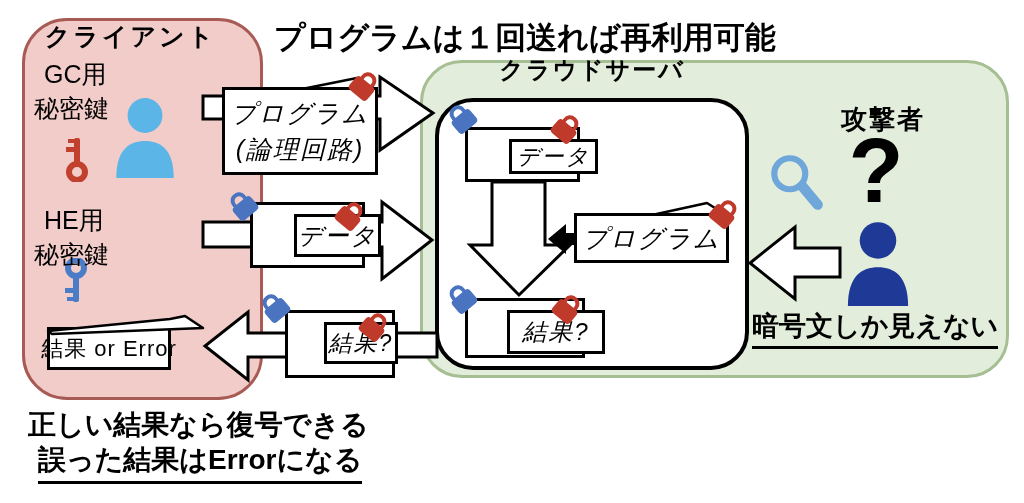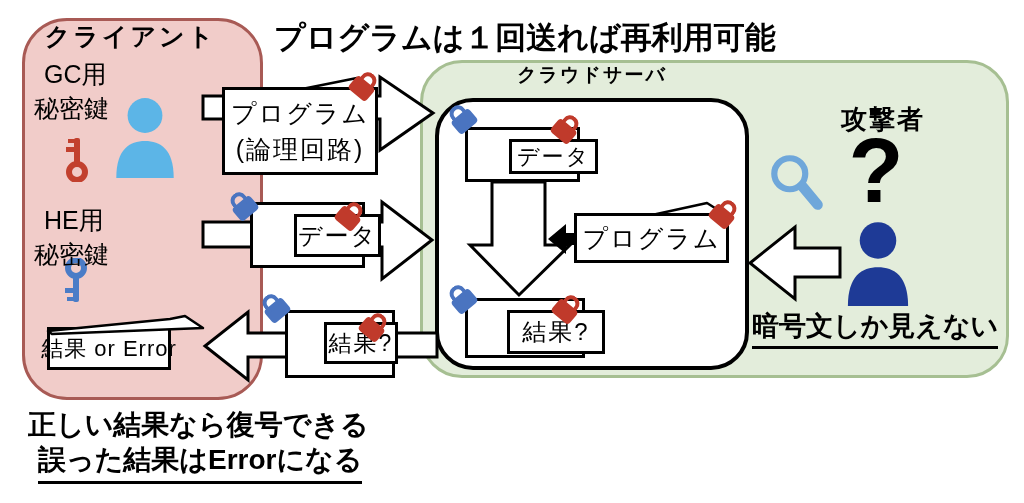--- a/index.html
+++ b/index.html
@@ -9,21 +9,21 @@
   .region{position:absolute;box-sizing:border-box;z-index:1;}
   .client-region{left:22px;top:18px;width:241px;height:382px;border-radius:45px;
       background:var(--client-fill);border:3px solid var(--client-border);}
   .server-region{left:420px;top:60px;width:589px;height:318px;border-radius:42px;
       background:var(--server-fill);border:3px solid var(--server-border);}
   .server-inner{position:absolute;left:435px;top:98px;width:314px;height:272px;border-radius:38px;
       background:#fff;border:4px solid #000;box-sizing:border-box;z-index:2;}
   
   .wbox{position:absolute;background:#fff;border:3.5px solid #000;box-sizing:border-box;
         display:flex;align-items:center;justify-content:center;z-index:5;
-        font-size:24px;letter-spacing:2px;white-space:nowrap;}
+        font-size:24px;letter-spacing:2px;white-space:nowrap;font-style:italic;}
   .wbox.inner{border-width:3px;margin-left:28px;}
   .err-box{position:absolute;left:47px;top:327px;width:124px;height:43px;background:#fff;
         border:3px solid #000;box-sizing:border-box;display:flex;align-items:center;justify-content:center;
         font-size:22px;letter-spacing:1px;z-index:3;white-space:nowrap;}
   
   svg.arrows{position:absolute;left:0;top:0;z-index:4;pointer-events:none;}
   
   .h{position:absolute;font-weight:bold;z-index:7;white-space:nowrap;}
   .t{position:absolute;z-index:7;white-space:nowrap;text-align:right;}
   .underline{border-bottom:3px solid #000;padding-bottom:2px;}
@@ -133,21 +133,21 @@
     <circle cx="23" cy="23" r="15" fill="none" stroke="var(--magnifier)" stroke-width="6"></circle>
     <line x1="35" y1="35" x2="50" y2="53" stroke="var(--magnifier)" stroke-width="10" stroke-linecap="round"></line>
   </svg>
   <svg class="icon" style="left:839px;top:220px;" width="78" height="86" viewBox="0 0 64 80">
     <circle cx="32" cy="19" r="17" fill="var(--person-attacker)"></circle>
     <path d="M4,80 C4,52 17,44 32,44 C47,44 60,52 60,80 Z" fill="var(--person-attacker)"></path>
   </svg>
 
   <div class="h" style="left:10px;top:20px;width:241px;text-align:center;font-size:25px;letter-spacing:3px;">クライアント</div>
   <div class="h" style="left:274px;top:17px;font-size:31px;">プログラムは１回送れば再利用可能</div>
-  <div class="h" style="left:435px;top:62px;width:314px;text-align:center;font-size:19px;letter-spacing:2px;">クラウドサーバ</div>
+  <div class="h" style="left:435px;top:54px;width:314px;text-align:center;font-size:24px;letter-spacing:2px;">クラウドサーバ</div>
 
   <div class="t" style="left:44px;top:58px;font-size:25px;">GC用</div>
   <div class="t" style="left:34px;top:92px;font-size:25px;">秘密鍵</div>
   <div class="t" style="left:44px;top:204px;font-size:25px;">HE用</div>
   <div class="t" style="left:34px;top:238px;font-size:25px;">秘密鍵</div>
 
   <div class="h" style="left:828px;top:102px;width:110px;text-align:center;font-size:26px;letter-spacing:2px;">攻撃者</div>
   <div class="h" style="left:838px;top:126px;width:76px;text-align:center;font-size:90px;line-height:1;">?</div>
   <div class="h underline" style="left:752px;top:308px;font-size:27px;">暗号文しか見えない</div>
 

